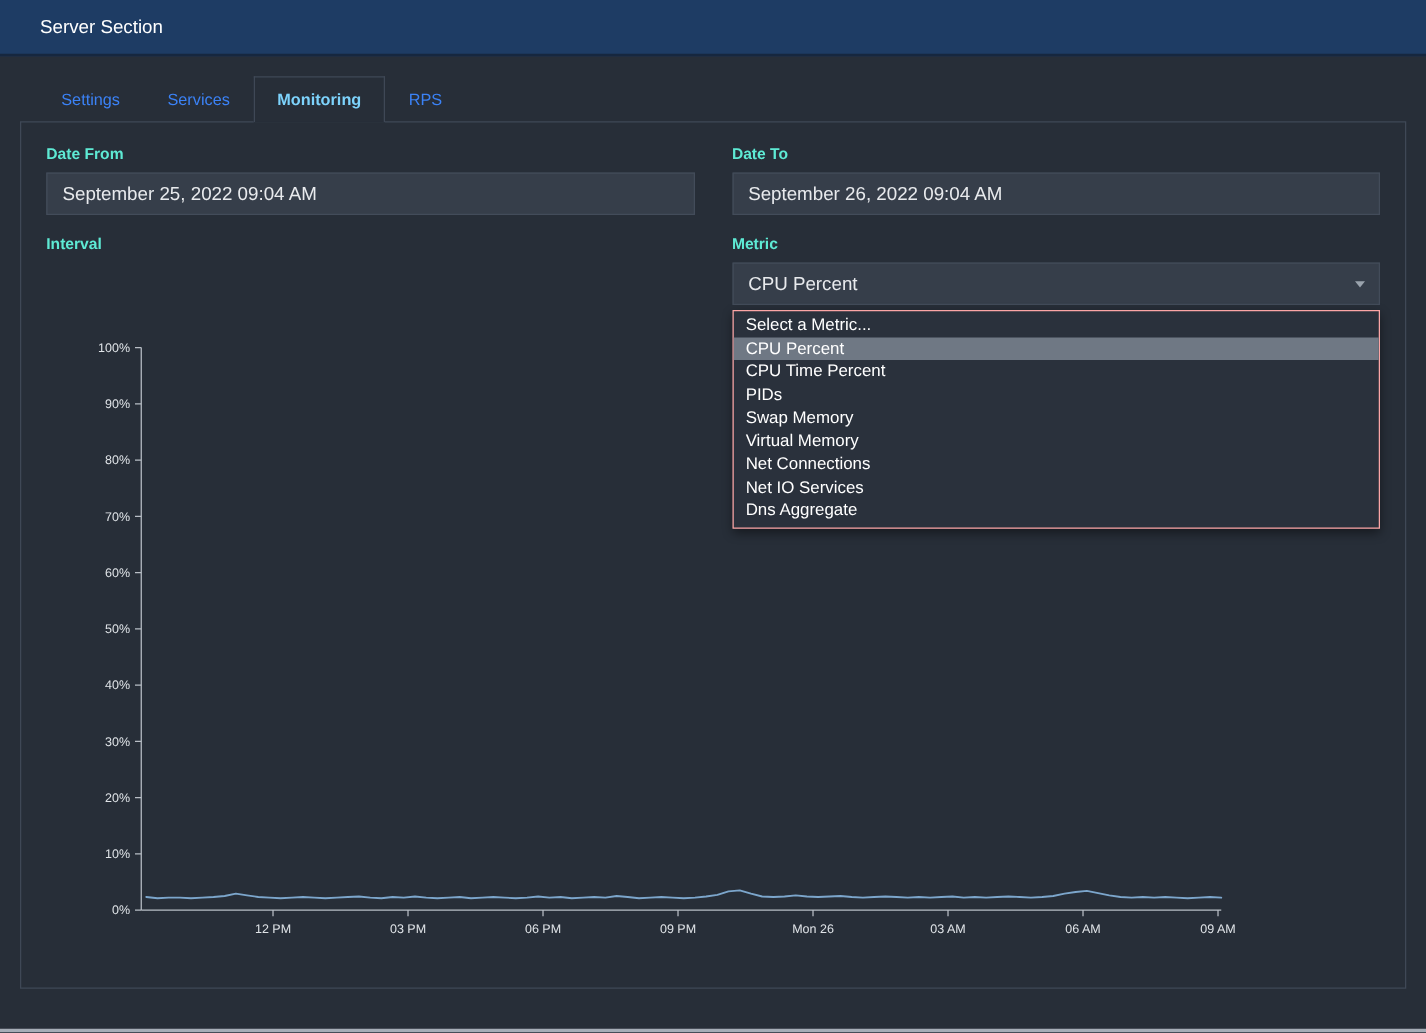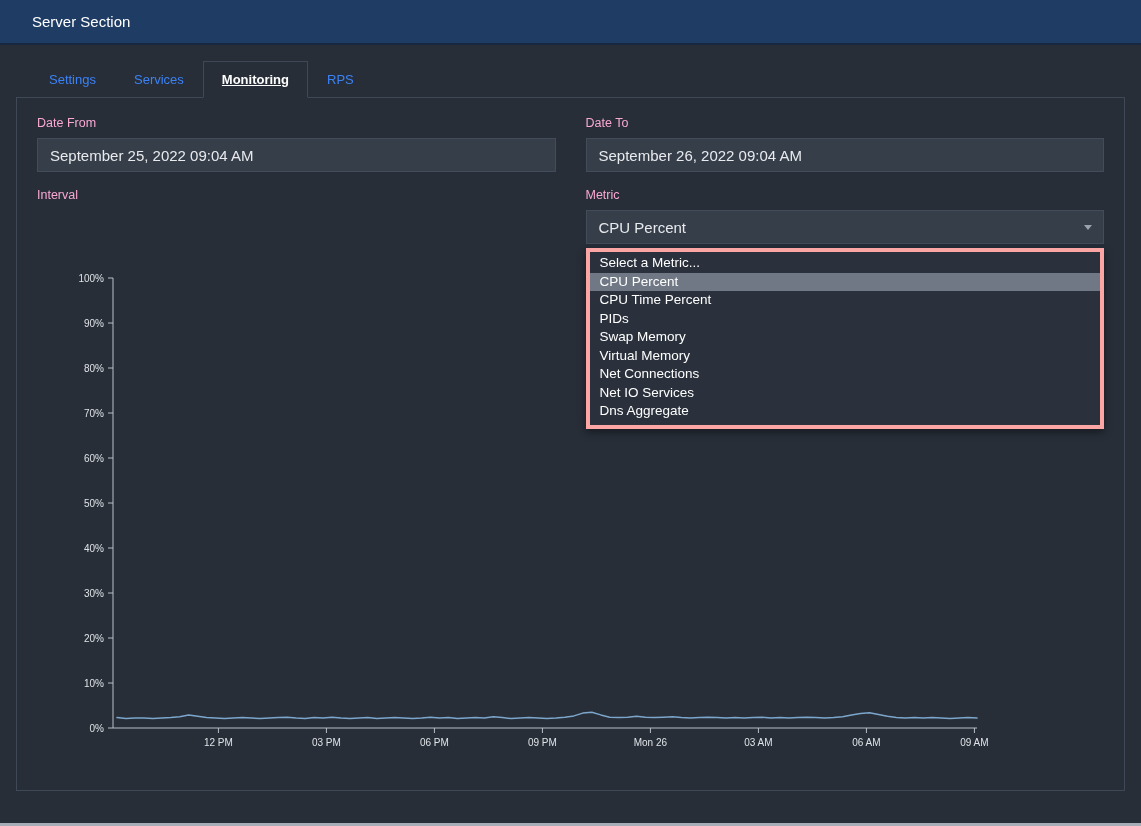--- a/index.html
+++ b/index.html
@@ -38,43 +38,42 @@
     color: #3b82f6;
     cursor: pointer;
     border: 1px solid transparent;
     margin-bottom: -1px;
     white-space: nowrap;
   }
   .tab.active {
     background: #272e38;
     border: 1px solid #3f4856;
     border-bottom-color: #272e38;
-    color: #ffffff;
+    color: #7dd3fc;
     font-weight: 700;
-    text-decoration: underline;
   }
   
   .panel {
     margin: 0 16px;
     border: 1px solid #3f4856;
     height: 694px;
     position: relative;
     padding: 18px 20px 0 20px;
   }
   .form-grid {
     display: grid;
     grid-template-columns: 1fr 1fr;
     column-gap: 30px;
     row-gap: 16px;
   }
   .field-label {
     display: block;
     font-size: 12.5px;
-    font-weight: 400;
-    color: #f9a8d4;
+    font-weight: 700;
+    color: #5eead4;
     margin-bottom: 8px;
   }
   .text-input, .fake-select {
     width: 100%;
     height: 34px;
     background: #363e4a;
     border: 1px solid #434c5a;
     border-radius: 0;
     color: #e8eaed;
     font-size: 15px;
@@ -96,21 +95,21 @@
     border-top: 5px solid #9aa3ad;
     pointer-events: none;
   }
   
   .dropdown {
     position: absolute;
     top: calc(100% + 4px);
     left: 0;
     right: 0;
     background: #2a313c;
-    border: 4px solid #fca5a5;
+    border: 1px solid #fca5a5;
     box-shadow: 0 3px 8px rgba(0,0,0,0.45);
     z-index: 20;
     padding: 2px 0 4px 0;
   }
   .dd-option {
     font-size: 13.5px;
     color: #ffffff;
     padding: 1px 10px;
     line-height: 16.5px;
     white-space: nowrap;

